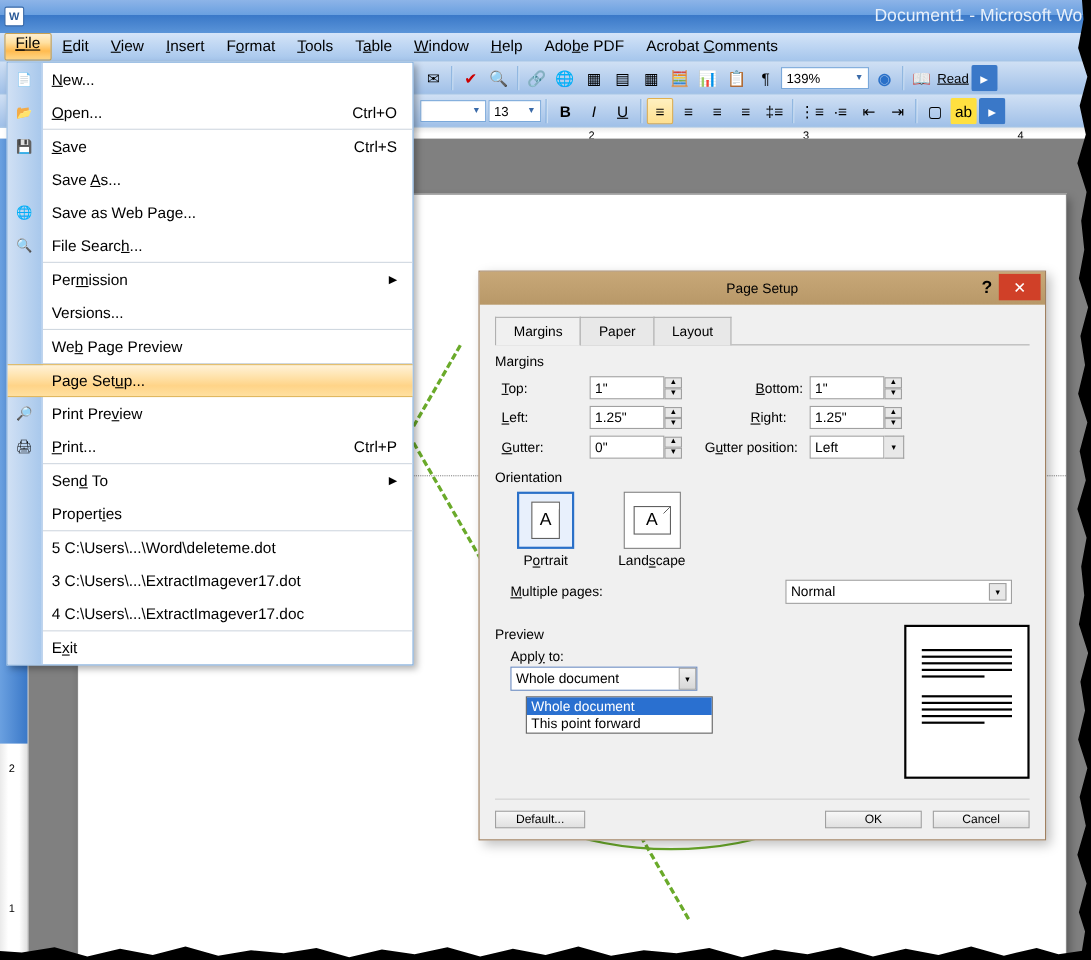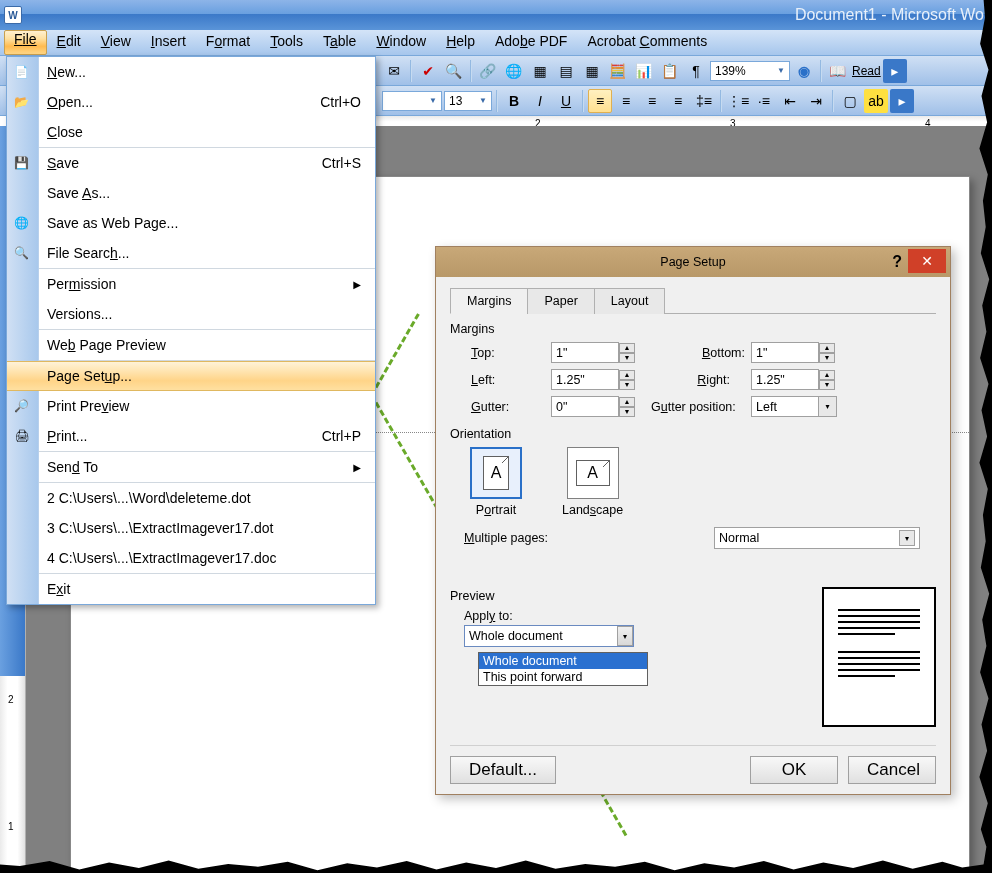--- a/index.html
+++ b/index.html
@@ -50,50 +50,50 @@
   
   .dialog { position:absolute; left:435px; top:246px; width:516px; background:#f0f0f0; border:1px solid #a08060; box-shadow:4px 4px 10px rgba(0,0,0,0.25); z-index:20; font-size:12.5px; }
   .dlg-title { height:30px; background:linear-gradient(to bottom,#c8a878,#b89868); display:flex; align-items:center; justify-content:center; color:#000; position:relative; }
   .dlg-title .q { position:absolute; right:48px; font-size:16px; font-weight:bold; }
   .dlg-close { position:absolute; right:4px; top:2px; width:38px; height:24px; background:#d04028; color:#fff; display:flex; align-items:center; justify-content:center; font-size:14px; }
   .dlg-body { padding:10px 14px; }
   .tabs { display:flex; border-bottom:1px solid #b0b0b0; margin-bottom:8px; }
   .tab { padding:5px 16px; background:#e8e8e8; border:1px solid #b0b0b0; border-bottom:none; margin-right:-1px; position:relative; top:1px; }
   .tab.active { background:#f0f0f0; border-bottom:1px solid #f0f0f0; }
   .group-label { font-size:12.5px; margin:4px 0 6px 0; }
-  .margin-grid { display:grid; grid-template-columns:80px 100px 100px 100px; row-gap:6px; align-items:center; margin-left:21px; margin-bottom:10px;}
+  .margin-grid { display:grid; grid-template-columns:80px 100px 100px 100px; row-gap:6px; align-items:center; margin-left:6px; margin-bottom:10px;}
   .spin-input { display:flex; align-items:center; }
   .spin-input input { width:68px; height:21px; border:1px solid #a0a0a0; padding:0 4px; font-size:12.5px; }
   .spin-btns { display:flex; flex-direction:column; }
   .spin-btns div { width:16px; height:10px; border:1px solid #a0a0a0; background:#e8e8e8; font-size:7px; display:flex; align-items:center; justify-content:center; line-height:1;}
   .combo { display:flex;align-items:center; }
   .combo input { width:68px; height:21px; border:1px solid #a0a0a0; padding:0 4px; font-size:12.5px; }
   .combo .cb-btn { width:18px; height:21px; border:1px solid #a0a0a0; border-left:none; background:#e8e8e8; display:flex; align-items:center; justify-content:center; font-size:8px;}
   .orient-row { display:flex; gap:40px; margin-left:20px; margin-bottom:10px;}
   .orient-opt { display:flex; flex-direction:column; align-items:center; gap:4px;}
   .orient-box { width:52px; height:52px; border:1px solid #808080; display:flex; align-items:center; justify-content:center; background:#fff;}
   .orient-box.sel { border:2px solid #2a70c8; background:#e8f0fc; }
   .orient-page { border:1px solid #606060; background:#fff; display:flex; align-items:center; justify-content:center; font-size:16px; position:relative;}
   .orient-page.port { width:26px; height:34px; }
   .orient-page.land { width:34px; height:26px; }
   .orient-page::before { content:""; position:absolute; top:0; right:0; width:6px; height:6px; background:linear-gradient(135deg,transparent 48%,#606060 50%,#fff 52%); }
-  .pages-row { display:flex; align-items:center; gap:0; margin-left:14px; margin-bottom:24px;}
+  .pages-row { display:flex; align-items:center; gap:0; margin-left:14px; margin-bottom:5px;}
   .pages-row .lbl { width:250px;}
   .wide-combo { width:206px; height:22px; border:1px solid #a0a0a0; background:#fff; display:flex; align-items:center; justify-content:space-between; padding:0 4px; font-size:12.5px;gap:24px;}
   .wide-combo .cb-btn2 { width:16px; height:16px; border:1px solid #a0a0a0; background:#e8e8e8; display:flex; align-items:center; justify-content:center; font-size:8px;}
   .preview-row { display:flex; gap:20px; align-items:flex-start; margin-left:14px; position:relative; }
   .applyto-combo { width:170px; height:22px; border:1px solid #6a8ac0; background:#fff; display:flex; align-items:center; justify-content:space-between; padding:0 4px; font-size:12.5px;}
   .applyto-combo .cb-btn2 { width:16px; height:20px; border:1px solid #a0a0a0; background:linear-gradient(to bottom,#f0f0f0,#d8d8d8); display:flex; align-items:center; justify-content:center; font-size:8px; margin-right:-4px;}
   .dd-list { position:absolute; left:14px; top:43px; width:170px; background:#fff; border:1px solid #606060; z-index:30;}
   .dd-list div { padding:1px 4px; font-size:12.5px;}
   .dd-list div.sel { background:#2a70d0; color:#fff;}
   .preview-box { width:114px; height:140px; border:2px solid #000; background:#fff; padding:16px 14px; margin-left:auto; margin-top:-22px; }
   .preview-box .ln { height:2px; background:#000; margin:4px 0;}
   .btn-row { display:flex; align-items:center; margin-top:18px; padding-top:10px; border-top:1px solid #d0d0d0;}
-  .btn { height:28px; padding:0 18px; background:linear-gradient(to bottom,#f8f8f8,#e0e0e0); border:1px solid #a0a0a0; font-size:17px;}
+  .btn { height:16px; padding:0 18px; background:linear-gradient(to bottom,#f8f8f8,#e0e0e0); border:1px solid #a0a0a0; font-size:11px;}
   .oval { position:absolute; border:2.5px solid #6aaa2a; border-radius:50%; pointer-events:none;}
 
   
   .torn-right { position:absolute; right:0; top:0; bottom:0; width:14px; background:#000; clip-path: polygon(40% 0%, 100% 0%, 100% 100%, 30% 100%, 60% 97%, 20% 95%, 70% 92%, 10% 89%, 65% 86%, 25% 83%, 75% 80%, 15% 77%, 60% 74%, 30% 71%, 80% 68%, 20% 65%, 55% 62%, 35% 59%, 70% 56%, 10% 53%, 65% 50%, 25% 47%, 75% 44%, 15% 41%, 60% 38%, 30% 35%, 80% 32%, 20% 29%, 55% 26%, 35% 23%, 70% 20%, 10% 17%, 65% 14%, 25% 11%, 75% 8%, 15% 5%, 50% 2%); z-index:50;}
   .torn-bottom { position:absolute; left:0; right:0; bottom:0; height:14px; background:#000; clip-path: polygon(0% 40%, 0% 100%, 100% 100%, 100% 30%, 97% 60%, 95% 20%, 92% 70%, 89% 10%, 86% 65%, 83% 25%, 80% 75%, 77% 15%, 74% 60%, 71% 30%, 68% 80%, 65% 20%, 62% 55%, 59% 35%, 56% 70%, 53% 10%, 50% 65%, 47% 25%, 44% 75%, 41% 15%, 38% 60%, 35% 30%, 32% 80%, 29% 20%, 26% 55%, 23% 35%, 20% 70%, 17% 10%, 14% 65%, 11% 25%, 8% 75%, 5% 15%, 2% 50%); z-index:50;}
 </style>
 </head>
 <body>
 
 <div class="titlebar">
@@ -207,23 +207,20 @@
   <div class="fm-iconcol"></div>
   <div class="fm-item">
       <span class="fm-icon">📄</span>
       <span><u>N</u>ew...</span>
     </div>
   <div class="fm-item">
       <span class="fm-icon" style="color:#d8a030;">📂</span>
       <span><u>O</u>pen...</span>
       <span class="shortcut">Ctrl+O</span>
     </div>
-  <div class="fm-item">
-      <span><u>C</u>lose</span>
-    </div>
   <div class="fm-sep"></div>
   <div class="fm-item">
       <span class="fm-icon" style="color:#3a6ac0;">💾</span>
       <span><u>S</u>ave</span>
       <span class="shortcut">Ctrl+S</span>
     </div>
   <div class="fm-item">
       <span>Save <u>A</u>s...</span>
     </div>
   <div class="fm-item">
@@ -257,23 +254,26 @@
   <div class="fm-item">
       <span class="fm-icon">🖨</span>
       <span><u>P</u>rint...</span>
       <span class="shortcut">Ctrl+P</span>
     </div>
   <div class="fm-sep"></div>
   <div class="fm-item">
       <span>Sen<u>d</u> To</span>
       <span class="sub-arrow">▶</span>
     </div>
-  <div class="fm-sep"></div>
-  <div class="fm-item">
-      <span>2 C:\Users\...\Word\deleteme.dot</span>
+  <div class="fm-item">
+      <span>Propert<u>i</u>es</span>
+    </div>
+  <div class="fm-sep"></div>
+  <div class="fm-item">
+      <span>5 C:\Users\...\Word\deleteme.dot</span>
     </div>
   <div class="fm-item">
       <span>3 C:\Users\...\ExtractImagever17.dot</span>
     </div>
   <div class="fm-item">
       <span>4 C:\Users\...\ExtractImagever17.doc</span>
     </div>
   <div class="fm-sep"></div>
   <div class="fm-item">
       <span>E<u>x</u>it</span>
@@ -333,21 +333,21 @@
         </div>
 
       <span><u>G</u>utter:</span>
       <div class="spin-input">
           <input value="0&quot;" style="">
           <div class="spin-btns">
             <div>▲</div>
             <div>▼</div>
           </div>
         </div>
-      <span style="text-align:left;padding-right:6px;">G<u>u</u>tter position:</span>
+      <span style="text-align:center;padding-right:6px;">G<u>u</u>tter position:</span>
       <div class="combo">
           <input value="Left" style="">
           <div class="cb-btn">▾</div>
         </div>
     </div>
 
     <div class="group-label">Orientation</div>
     <div class="orient-row">
       <div class="orient-opt">
         <div class="orient-box sel">

